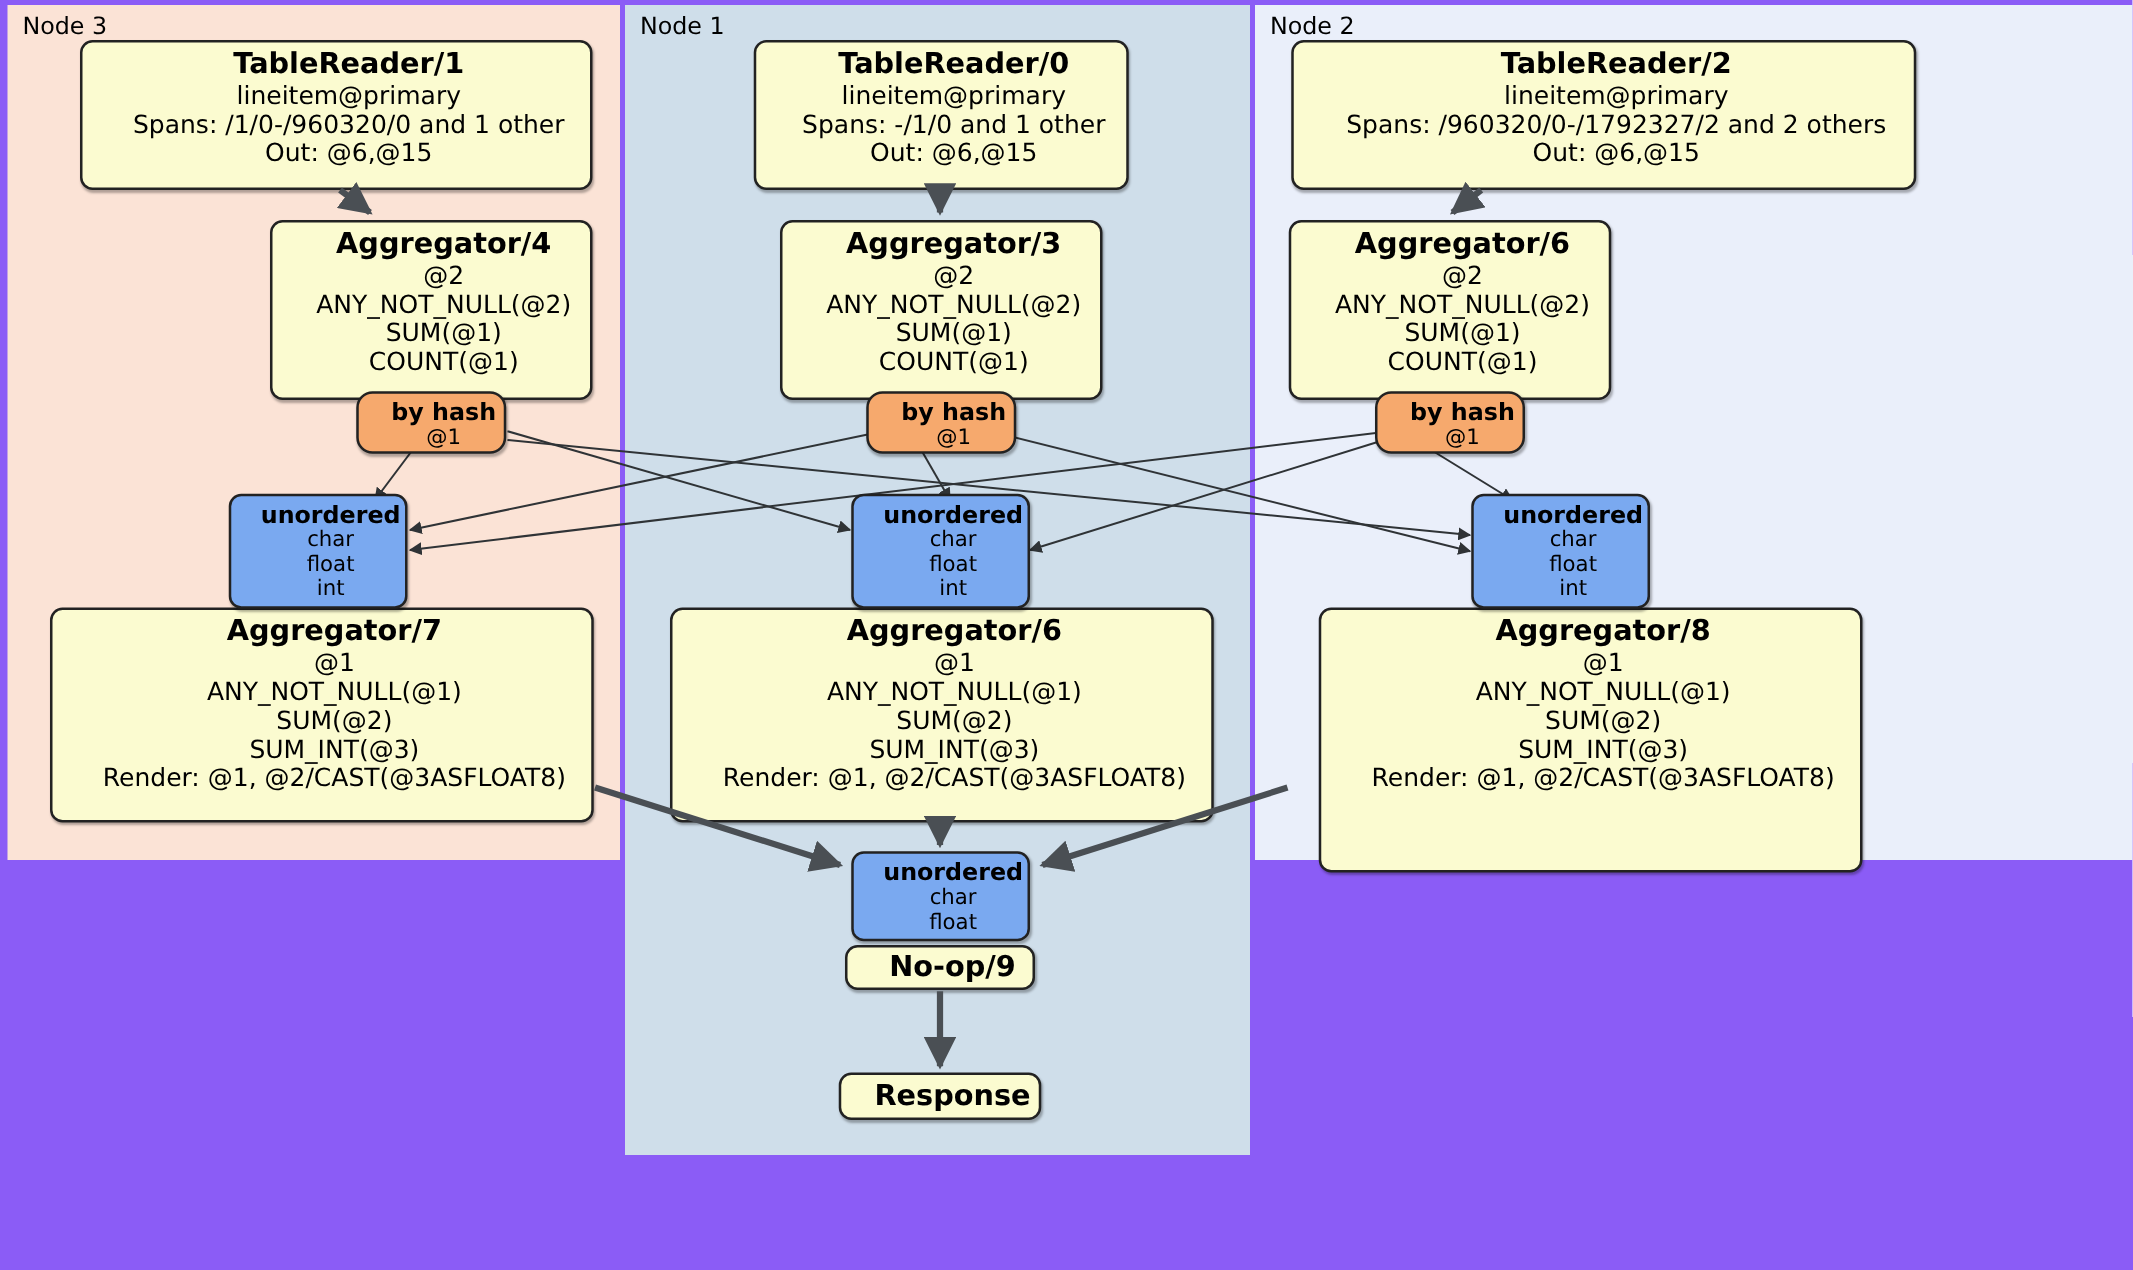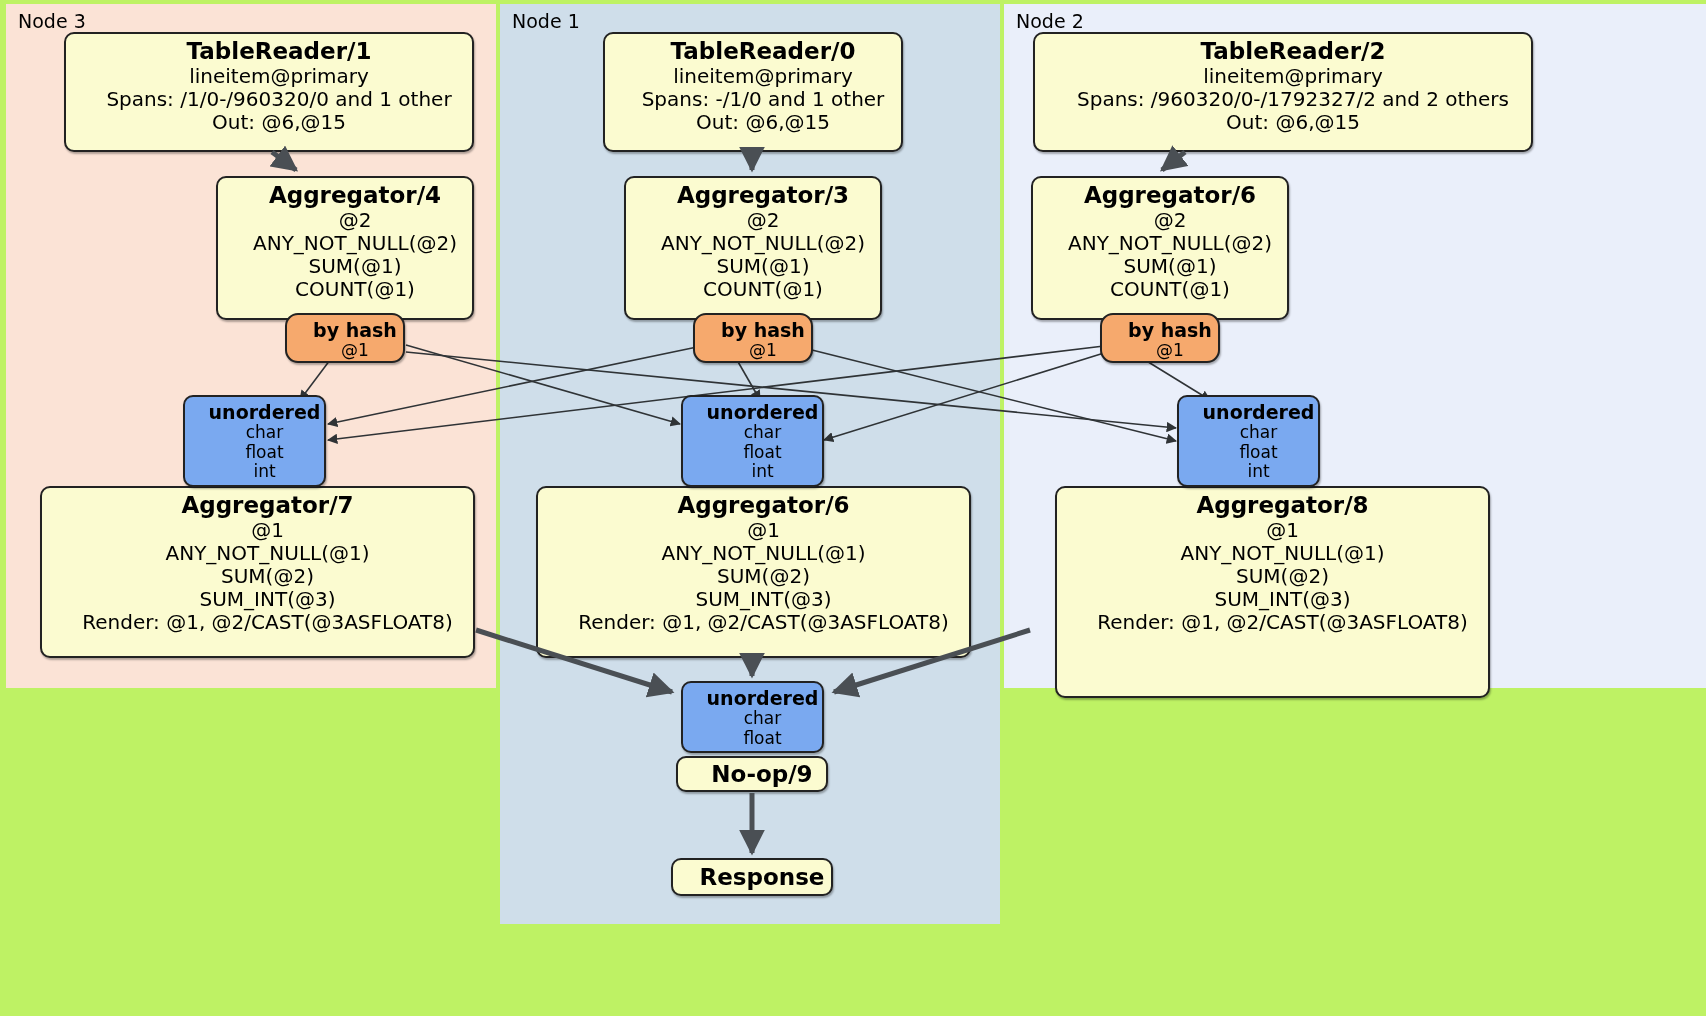--- a/index.html
+++ b/index.html
@@ -4,21 +4,21 @@
 <style>
   html, body {
     margin: 0;
     padding: 0;
     background: #ffffff;
   }
   #stage {
     position: relative;
     width: 1706px;
     height: 1016px;
-    background: #bef264;
+    background: #8b5cf6;
     font-family: "DejaVu Sans", "Liberation Sans", sans-serif;
     overflow: hidden;
   }
   
   .node-panel {
     position: absolute;
     box-sizing: border-box;
   }
   .node-panel > .node-label {
     position: absolute;

